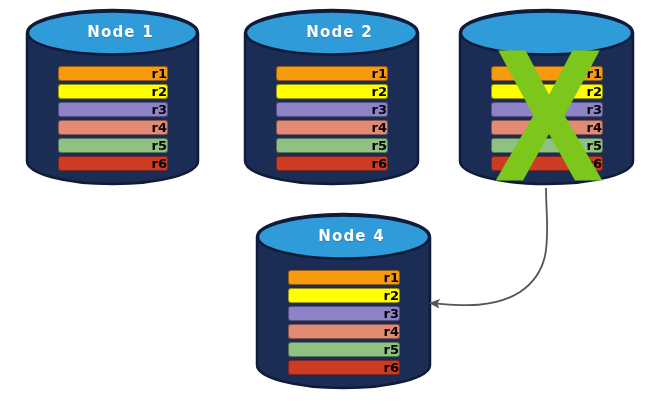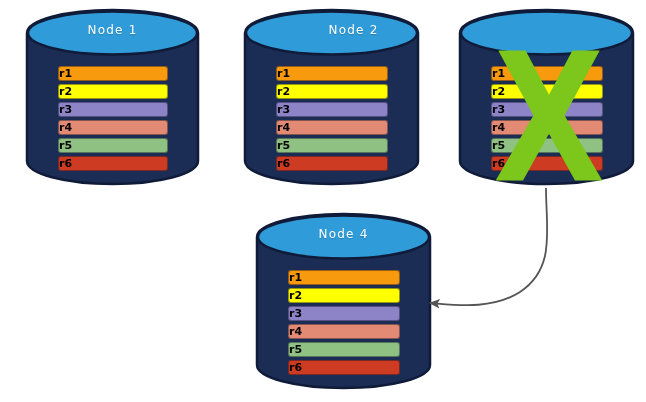--- a/index.html
+++ b/index.html
@@ -23,45 +23,45 @@
   .node {
     position: absolute;
   }
   .cyl-svg {
     position: absolute;
     left: 0; top: 0;
     overflow: visible;
   }
   .node-title {
     position: absolute;
-    left: 0;
+    left: 8px;
     width: 100%;
     text-align: center;
     color: #ffffff;
-    font-weight: normal;
-    font-size: 12px;
+    font-weight: bold;
+    font-size: 15px;
     letter-spacing: 1.2px;
     text-shadow: 0 1px 1px rgba(0,0,0,0.18);
     pointer-events: none;
     white-space: nowrap;
   }
   .rows {
     position: absolute;
     display: flex;
     flex-direction: column;
   }
   .row-bar {
     position: relative;
     box-sizing: border-box;
     border-radius: 3px;
     border: 1px solid rgba(20,20,40,0.45);
-    text-align: left;
+    text-align: right;
     color: #000000;
     font-weight: bold;
-    font-size: 11px;
+    font-size: 13px;
     line-height: 13px;
     overflow: hidden;
   }
   .row-label {
     position: relative;
     top: 0px;
   }
   .x-mark {
     position: absolute;
     pointer-events: none;
@@ -87,21 +87,21 @@
       <div class="node-title" style="top: 15px;">Node 1</div>
       <div class="rows" style="left: 33px; width: 110px; top: 58px;">
         <div class="row-bar" style="background: rgb(247, 154, 13); height: 15px; margin-bottom: 3px;"><span class="row-label">r1</span></div>
         <div class="row-bar" style="background: rgb(255, 255, 0); height: 15px; margin-bottom: 3px;"><span class="row-label">r2</span></div>
         <div class="row-bar" style="background: rgb(141, 132, 200); height: 15px; margin-bottom: 3px;"><span class="row-label">r3</span></div>
         <div class="row-bar" style="background: rgb(226, 138, 116); height: 15px; margin-bottom: 3px;"><span class="row-label">r4</span></div>
         <div class="row-bar" style="background: rgb(143, 193, 131); height: 15px; margin-bottom: 3px;"><span class="row-label">r5</span></div>
         <div class="row-bar" style="background: rgb(204, 59, 34); height: 15px; margin-bottom: 0px;"><span class="row-label">r6</span></div>
       </div>
     </div>
-    <div class="node" style="left: 243px; top: 8px; width: 177px; height: 178px; padding-left: 44px;">
+    <div class="node" style="left: 243px; top: 8px; width: 177px; height: 178px;">
       <svg class="cyl-svg" width="177" height="178" viewBox="0 0 177 178">
         <path d="M 2,25 L 2,153 A 86.5,23 0 0 0 175,153 L 175,25 A 86.5,23 0 0 0 2,25 Z" fill="#1b2d54" stroke="#0f1b38" stroke-width="2.5"></path>
         <ellipse cx="88.5" cy="25" rx="85.5" ry="21.5" fill="#2f9bd8" stroke="#0f1b38" stroke-width="2.5"></ellipse>
       </svg>
       <div class="node-title" style="top: 15px;">Node 2</div>
       <div class="rows" style="left: 33px; width: 112px; top: 58px;">
         <div class="row-bar" style="background: rgb(247, 154, 13); height: 15px; margin-bottom: 3px;"><span class="row-label">r1</span></div>
         <div class="row-bar" style="background: rgb(255, 255, 0); height: 15px; margin-bottom: 3px;"><span class="row-label">r2</span></div>
         <div class="row-bar" style="background: rgb(141, 132, 200); height: 15px; margin-bottom: 3px;"><span class="row-label">r3</span></div>
         <div class="row-bar" style="background: rgb(226, 138, 116); height: 15px; margin-bottom: 3px;"><span class="row-label">r4</span></div>

